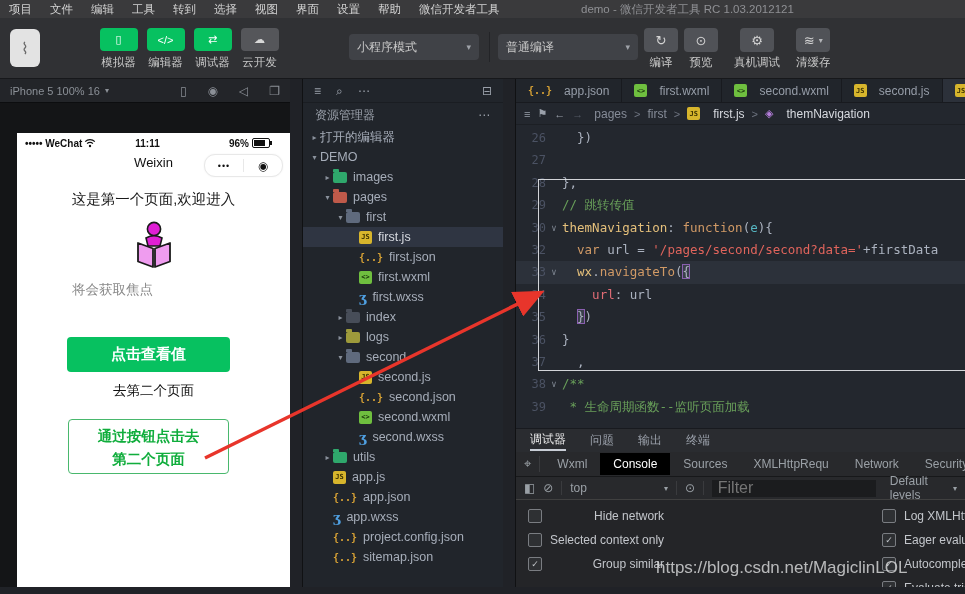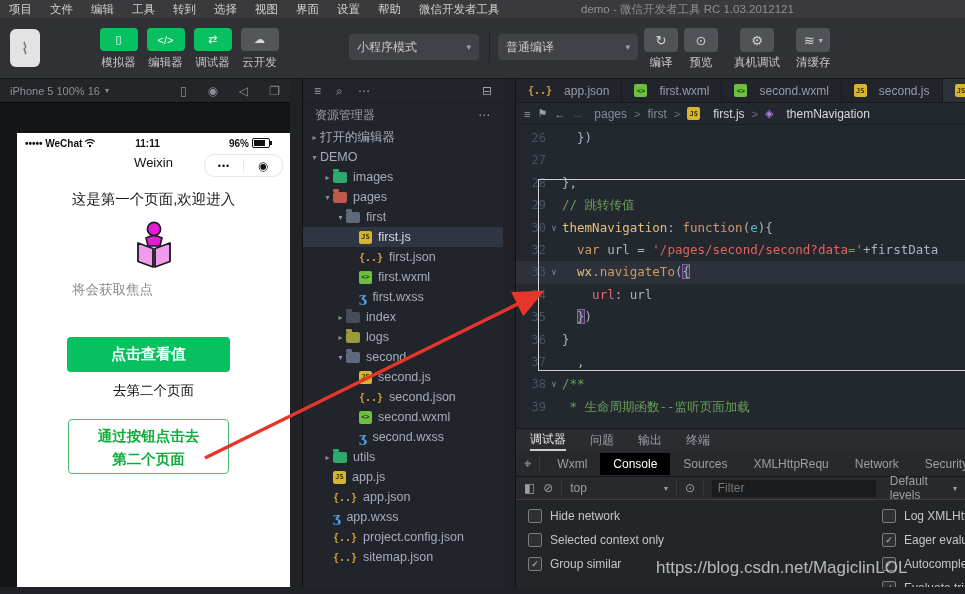--- a/index.html
+++ b/index.html
@@ -123,28 +123,28 @@
   .dt-inspect{padding:0 8px;font-size:13px;color:#9aa0a6;border-right:1px solid #3a3b3e;margin-right:4px;}
   .dt-tab{padding:4px 13px;}
   .dt-tab.active{background:#000;color:#fff;}
   .cb-row{height:22px;flex:none;display:flex;align-items:center;background:#28292c;font-size:12px;
           color:#9aa0a6;border-bottom:1px solid #404040;gap:8px;padding:0 8px;}
   .cb-ic{font-size:12px;}
   .cb-div{width:1px;height:14px;background:#3a3b3e;}
   .ctx{display:flex;align-items:center;width:118px;}
   .ctx .caret{margin-left:auto;font-size:8px;}
   .filter-input{width:152px;height:15px;background:#1b1c1e;border:none;outline:none;color:#9aa0a6;
-                font-size:12px;padding:1px 6px;font-family:inherit;}
+                font-size:16px;padding:1px 6px;font-family:inherit;}
   .levels{margin-left:6px;display:flex;align-items:center;gap:5px;}
   .levels .caret{font-size:8px;}
   .settings{position:relative;flex:1;background:#242528;}
   .set-col{position:absolute;top:4px;}
   .col-l{left:12px;}
   .col-r{left:366px;right:0;overflow:hidden;}
-  .set-item{height:24px;display:flex;align-items:center;gap:8px;font-size:12px;color:#c3c6cb;white-space:nowrap;}
+  .set-item{height:24px;display:flex;align-items:center;gap:8px;font-size:12px;color:#c3c6cb;white-space:nowrap;justify-content:space-between;}
   .cb{width:12px;height:12px;flex:none;border:1px solid #7a7d82;border-radius:2px;background:#2e3033;
       display:flex;align-items:center;justify-content:center;font-size:9px;color:#c0c3c7;}
   
   .arrow-svg{position:absolute;left:0;top:0;z-index:50;pointer-events:none;}
   .watermark{position:absolute;left:656px;top:558px;z-index:60;font-size:17px;color:#d9dadb;opacity:.82;
              pointer-events:none;}
 </style>
 </head>
 <body>
 

